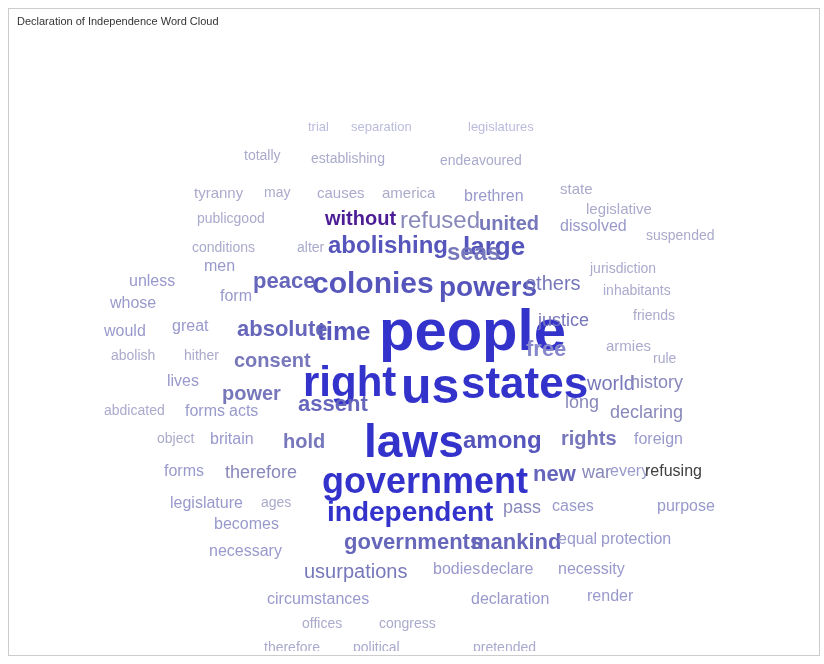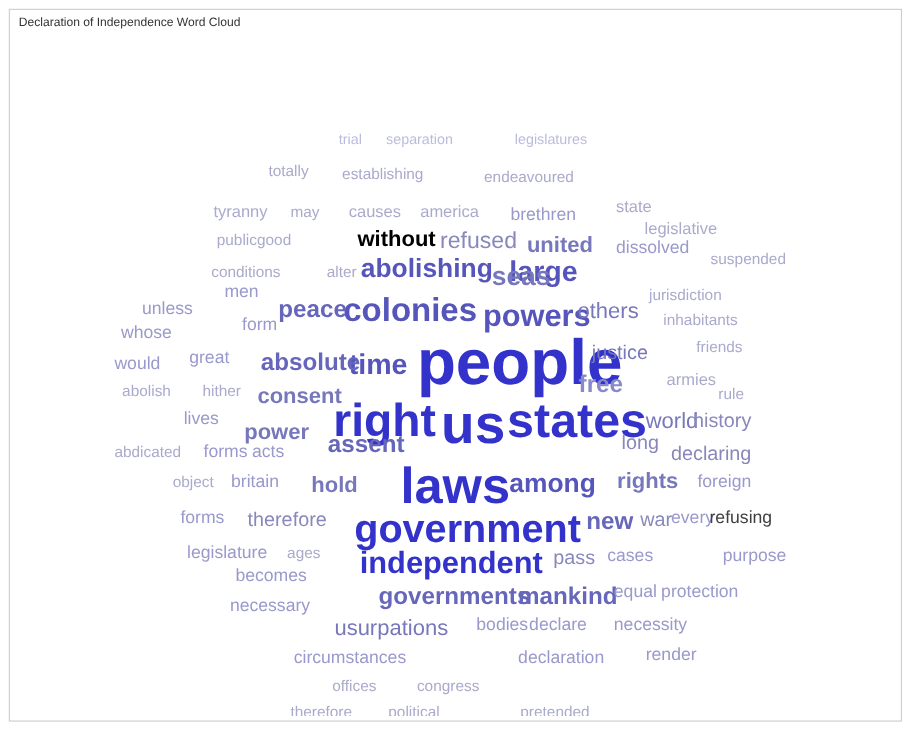--- a/index.html
+++ b/index.html
@@ -118,22 +118,22 @@
       <span class="word" style="left: 183px; top: 207px; font-size: 14px; color: rgb(170, 170, 204); font-weight: normal;">conditions</span>
       <span class="word" style="left: 288px; top: 207px; font-size: 14px; color: rgb(170, 170, 204); font-weight: normal;">alter</span>
       <span class="word" style="left: 188px; top: 178px; font-size: 14px; color: rgb(170, 170, 204); font-weight: normal;">publicgood</span>
       <span class="word" style="left: 185px; top: 152px; font-size: 15px; color: rgb(170, 170, 204); font-weight: normal;">tyranny</span>
       <span class="word" style="left: 255px; top: 152px; font-size: 14px; color: rgb(170, 170, 204); font-weight: normal;">may</span>
       <span class="word" style="left: 308px; top: 152px; font-size: 15px; color: rgb(170, 170, 204); font-weight: normal;">causes</span>
       <span class="word" style="left: 373px; top: 152px; font-size: 15px; color: rgb(170, 170, 204); font-weight: normal;">america</span>
       <span class="word" style="left: 455px; top: 155px; font-size: 16px; color: rgb(153, 153, 204); font-weight: normal;">brethren</span>
       <span class="word" style="left: 551px; top: 148px; font-size: 15px; color: rgb(170, 170, 204); font-weight: normal;">state</span>
       <span class="word" style="left: 577px; top: 168px; font-size: 15px; color: rgb(170, 170, 204); font-weight: normal;">legislative</span>
-      <span class="word" style="left: 316px; top: 175px; font-size: 20px; color: #000000; font-weight: bold; text-align: center;">without</span>
-      <span class="word" style="left: 391px; top: 175px; font-size: 21px; color: rgb(136, 136, 187); font-weight: normal;">refused</span>
+      <span class="word" style="left: 316px; top: 175px; font-size: 20px; color: #4c1d95; font-weight: bold; text-align: center;">without</span>
+      <span class="word" style="left: 391px; top: 175px; font-size: 24px; color: rgb(136, 136, 187); font-weight: normal;">refused</span>
       <span class="word" style="left: 470px; top: 180px; font-size: 20px; color: rgb(119, 119, 187); font-weight: bold;">united</span>
       <span class="word" style="left: 551px; top: 185px; font-size: 16px; color: rgb(153, 153, 204); font-weight: normal;">dissolved</span>
       <span class="word" style="left: 637px; top: 195px; font-size: 14px; color: rgb(170, 170, 204); font-weight: normal;">suspended</span>
       <span class="word" style="left: 235px; top: 115px; font-size: 14px; color: rgb(170, 170, 204); font-weight: normal;">totally</span>
       <span class="word" style="left: 302px; top: 118px; font-size: 14px; color: rgb(170, 170, 204); font-weight: normal;">establishing</span>
       <span class="word" style="left: 431px; top: 120px; font-size: 14px; color: rgb(170, 170, 204); font-weight: normal;">endeavoured</span>
       <span class="word" style="left: 299px; top: 87px; font-size: 13px; color: rgb(187, 187, 221); font-weight: normal;">trial</span>
       <span class="word" style="left: 342px; top: 87px; font-size: 13px; color: rgb(187, 187, 221); font-weight: normal;">separation</span>
       <span class="word" style="left: 459px; top: 87px; font-size: 13px; color: rgb(187, 187, 221); font-weight: normal;">legislatures</span>
       <span class="word" style="left: 581px; top: 228px; font-size: 14px; color: rgb(170, 170, 204); font-weight: normal;">jurisdiction</span>

